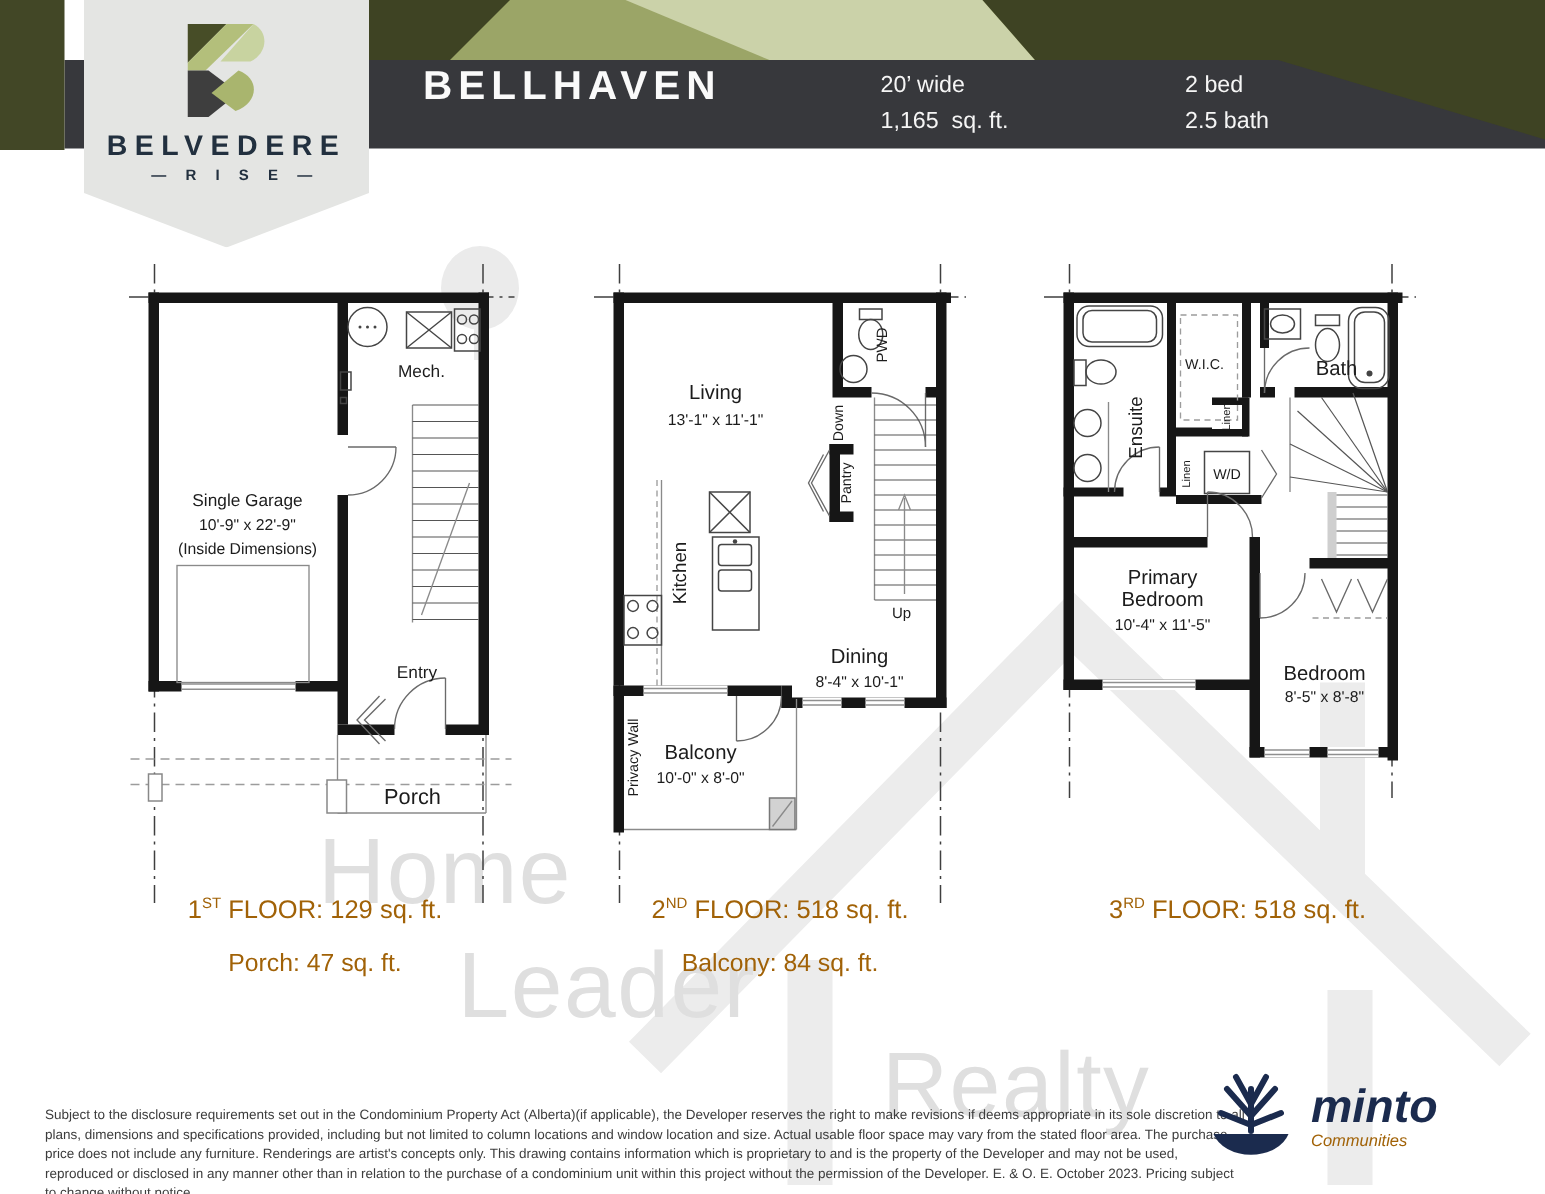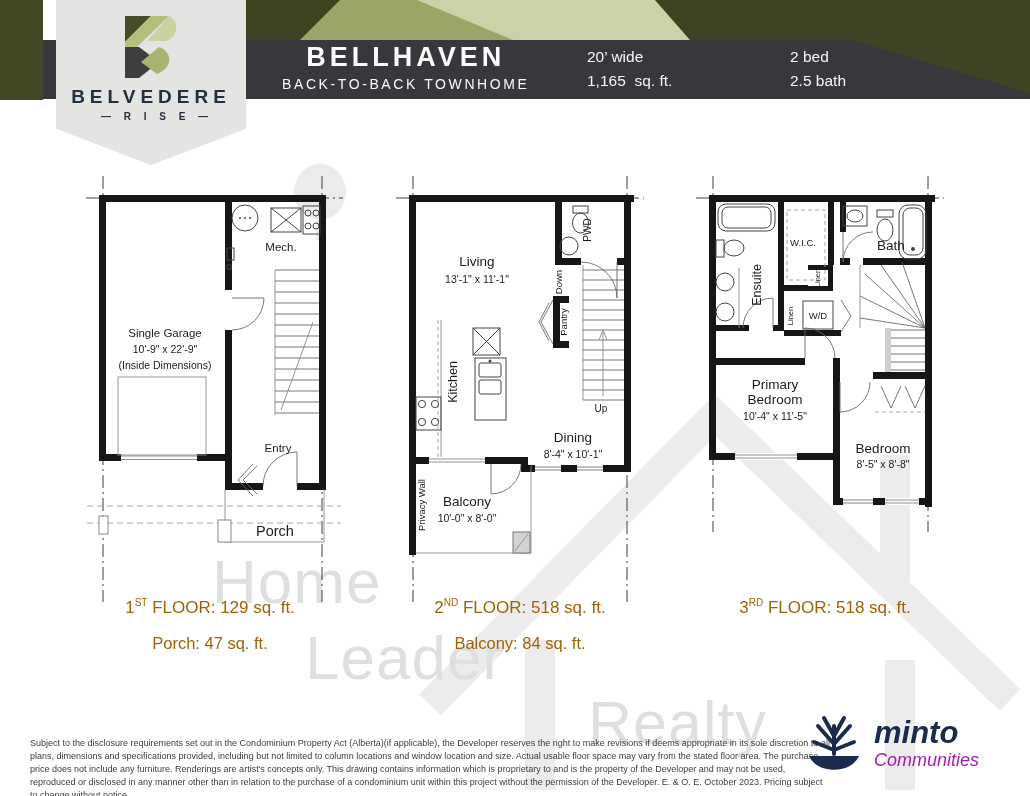--- a/index.html
+++ b/index.html
@@ -37,21 +37,21 @@
   .dashline{stroke:#9c9c9c;stroke-width:0.9;stroke-dasharray:6 4;}
   
   .cap{position:absolute;z-index:2;text-align:center;color:#a16207;font-size:17px;}
   .cap sup{font-size:10px;}
   .cap .l2{margin-top:16px;font-size:16.5px;}
   
   .disclaimer{position:absolute;left:30px;top:728px;width:802px;z-index:2;
               font-size:9px;line-height:1.45;color:#3c3c3c;}
   .minto{position:absolute;left:804px;top:713px;z-index:2;display:flex;align-items:center;gap:10px;font-style:italic;}
   .minto-name{font-size:31px;font-weight:700;color:#1b2b4e;line-height:1;}
-  .minto-sub{font-size:18px;color:#a21caf;margin-top:2px;}
+  .minto-sub{font-size:11px;color:#a16207;margin-top:2px;}
 </style>
 </head>
 <body>
 
 <div class="page">
 
   <svg class="wm-house" width="1030" height="796" viewBox="0 0 1030 796">
     <g fill="none" stroke="#ececec" stroke-width="30">
       <path d="M 430 705 L 715 415 L 1010 700"></path>
       <line x1="895" y1="585" x2="895" y2="455"></line>
@@ -82,21 +82,20 @@
       <path fill="#3e3e3e" d="M0 31 H14 L34 46 L14 62 H0 Z"></path>
       <path fill="#c8d3a0" d="M44 0 C54 5 54 19 42 25 L22 25 Z"></path>
       <path fill="#a9b56e" d="M34 31 C48 36 48 52 32 58 L16 46 Z"></path>
     </svg>
     <div class="brand">BELVEDERE</div>
     <div class="brand-sub">— R I S E —</div>
   </div>
 
   <div class="hdr-title">
     <div class="t1">BELLHAVEN</div>
-    <div class="t2">BACK-TO-BACK TOWNHOME</div>
   </div>
   <div class="spec s1">
     <div>20’ wide</div>
     <div>1,165&nbsp; sq. ft.</div>
   </div>
   <div class="spec s2">
     <div>2 bed</div>
     <div>2.5 bath</div>
   </div>
 

